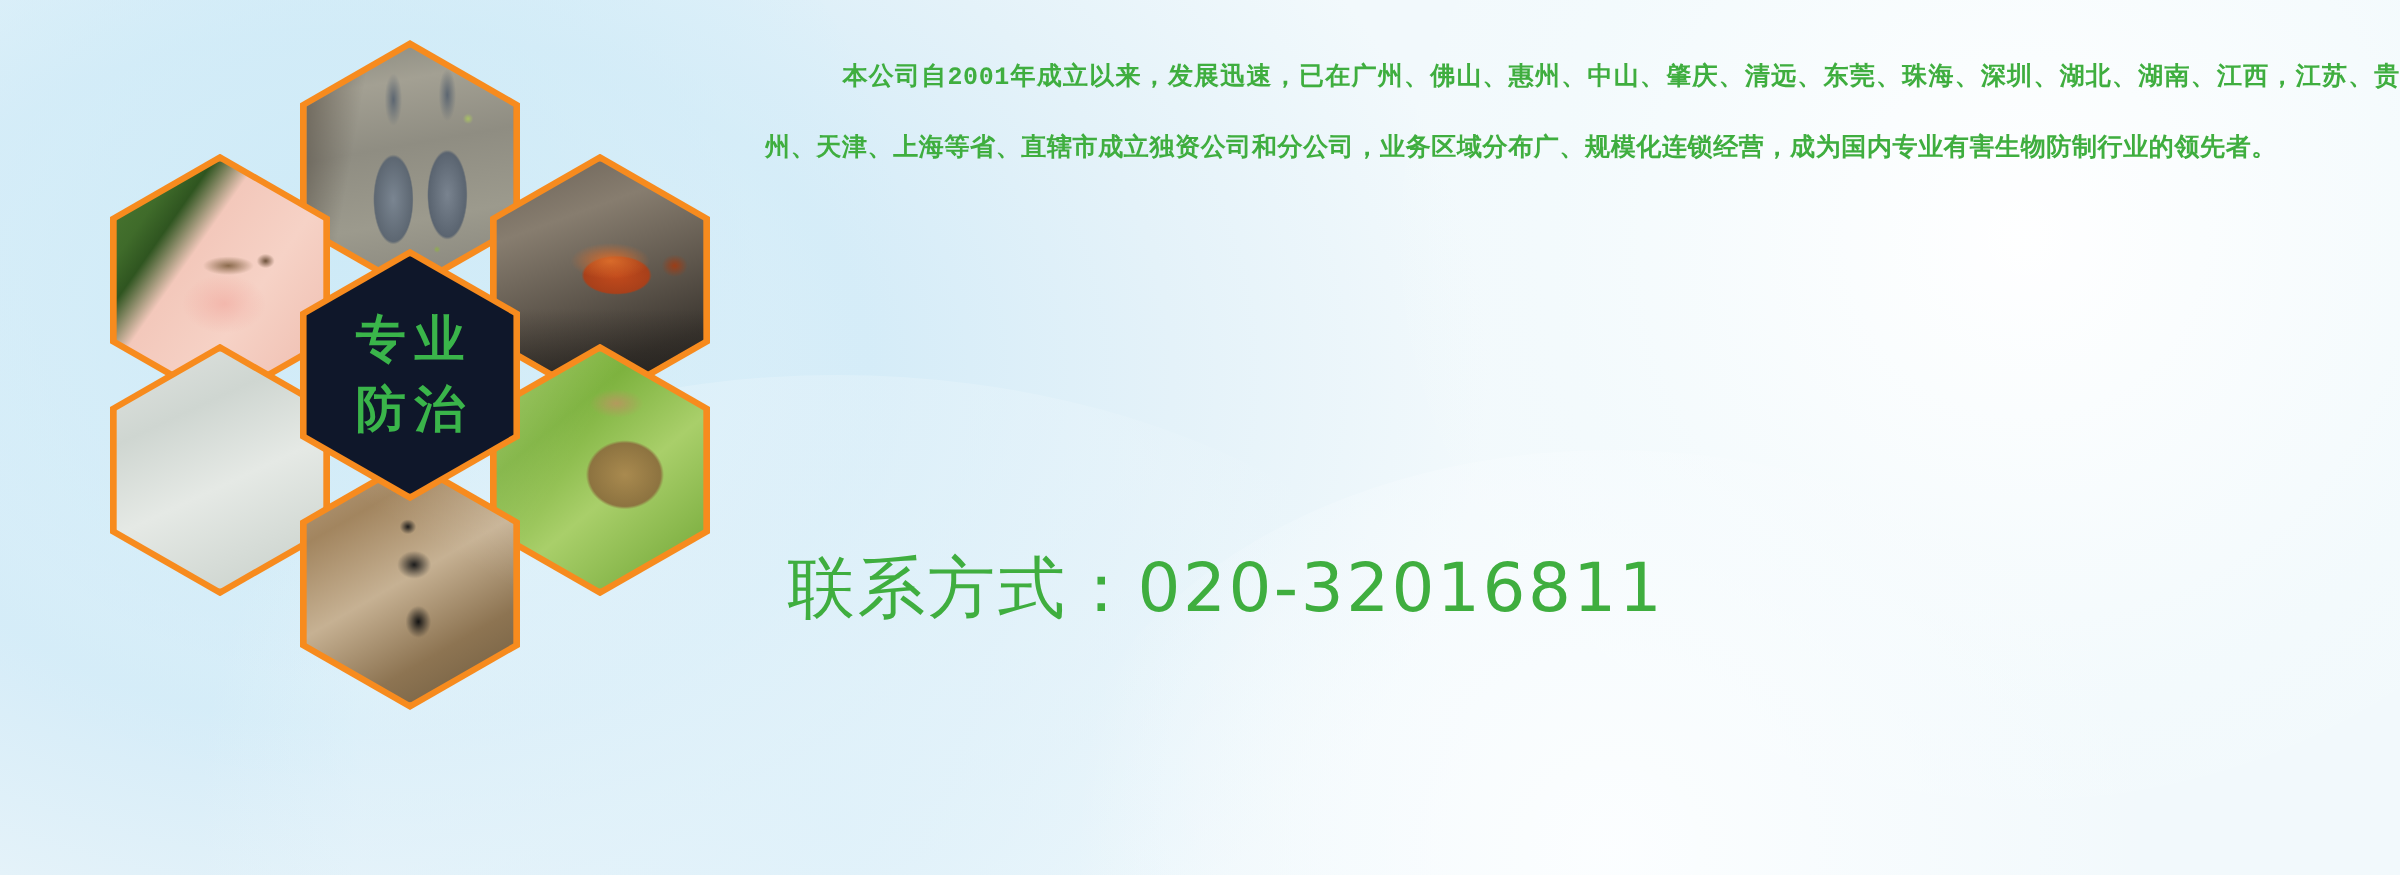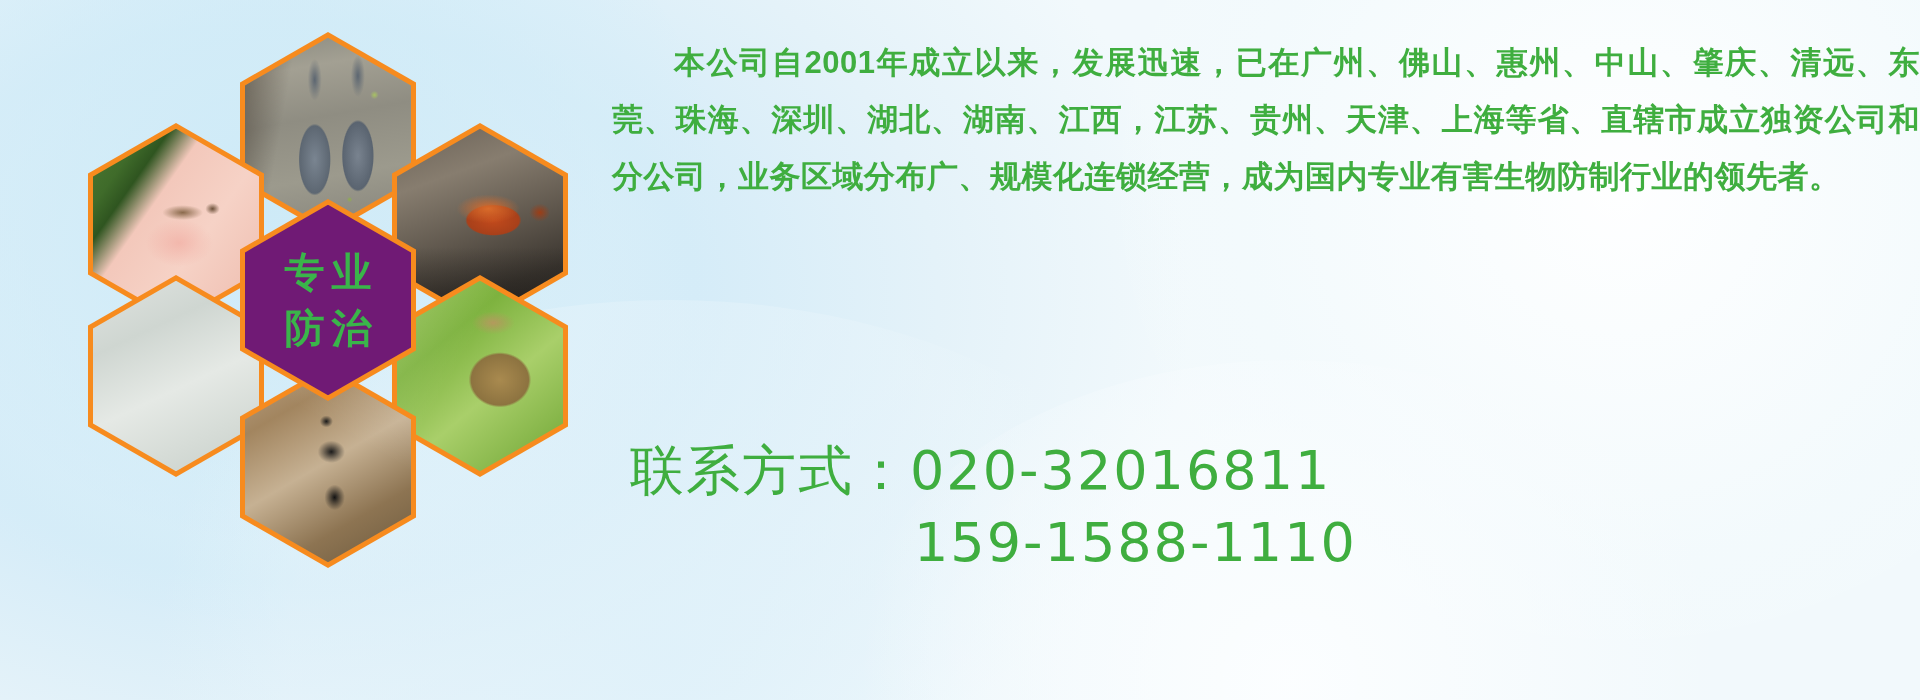--- a/index.html
+++ b/index.html
@@ -67,21 +67,21 @@
   .hex-mosquito  { left: 0px;   top: 113px; }
   .hex-flies     { left: 0px;   top: 265px; }
   .hex-rats      { left: 152px; top: 22px;  }
   .hex-center    { left: 152px; top: 189px; }
   .hex-ant       { left: 152px; top: 356px; }
   .hex-roach     { left: 304px; top: 113px; }
   .hex-stinkbug  { left: 304px; top: 265px; }
 
   
   .hex-center { background: #f78b1e; }
-  .hex-center .inner { background: #701a75; text-decoration: underline; }
+  .hex-center .inner { background: #0f172a; text-decoration: underline; }
   .center-text {
     position: absolute;
     inset: 0;
     display: flex;
     flex-direction: column;
     align-items: center;
     justify-content: center;
     gap: 6px;
     color: #3ab54a;
     font-weight: bold;
@@ -193,28 +193,28 @@
     top: 0;
     width: 1308px;
     height: 700px;
   }
   #intro {
     position: absolute;
     left: 0;
     top: 34px;
     width: 1308px;
     color: #3fae3f;
-    font-size: 31px;
+    font-size: 20px;
     font-weight: bold;
     line-height: 57px;
     letter-spacing: 0.5px;
     text-indent: 62px;
     text-align: justify;
     text-justify: inter-character;
-    font-family: Liberation Sans, sans-serif;
+    font-family: Liberation Mono, monospace;
   }
 
   #contact {
     position: absolute;
     left: 0;
     top: 400px;
     width: 1308px;
     color: #3fae3f;
     font-family: "DejaVu Sans", "Liberation Sans", sans-serif;
     font-size: 54px;
@@ -282,18 +282,17 @@
     </div>
 
   </div>
 
   <div id="content">
 
     <p id="intro">本公司自2001年成立以来，发展迅速，已在广州、佛山、惠州、中山、肇庆、清远、东莞、珠海、深圳、湖北、湖南、江西，江苏、贵州、天津、上海等省、直辖市成立独资公司和分公司，业务区域分布广、规模化连锁经营，成为国内专业有害生物防制行业的领先者。</p>
 
     <div id="contact">
       <div class="contact-line-1">联系方式：020-32016811</div>
-      <div class="contact-line-2">159-1588-1110</div>
     </div>
 
   </div>
 
 </div>
 
 </body></html>

